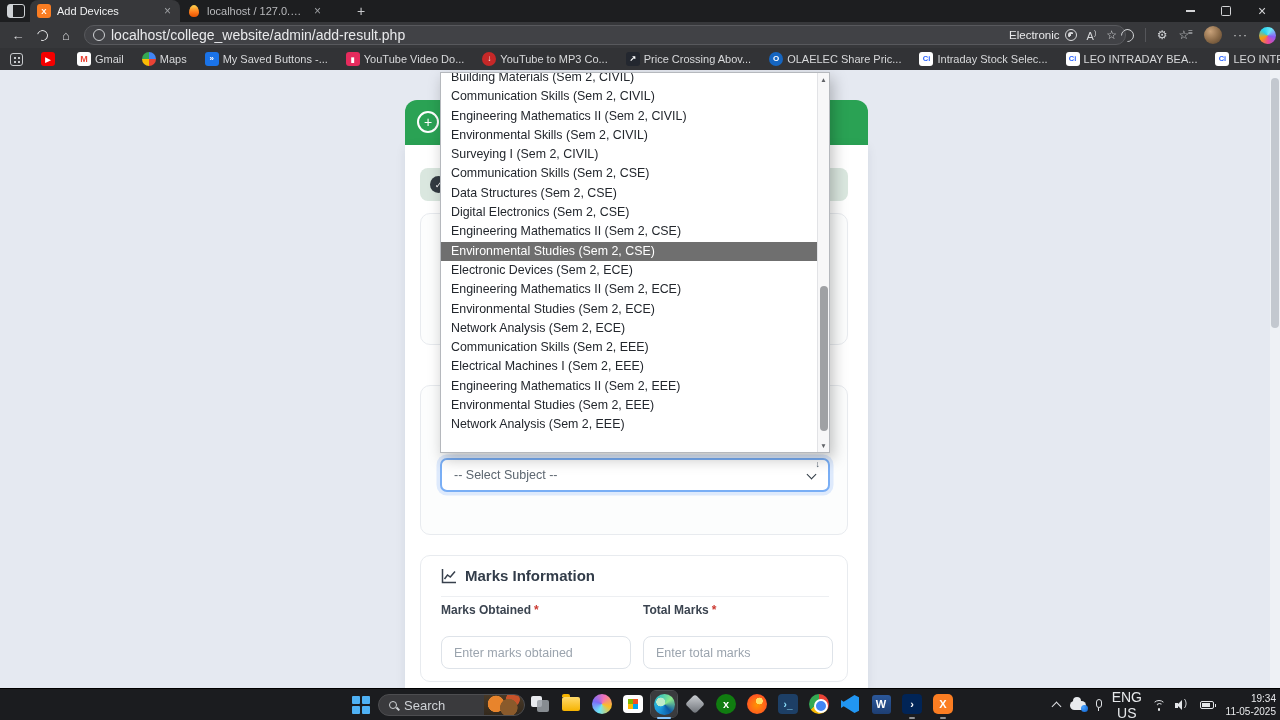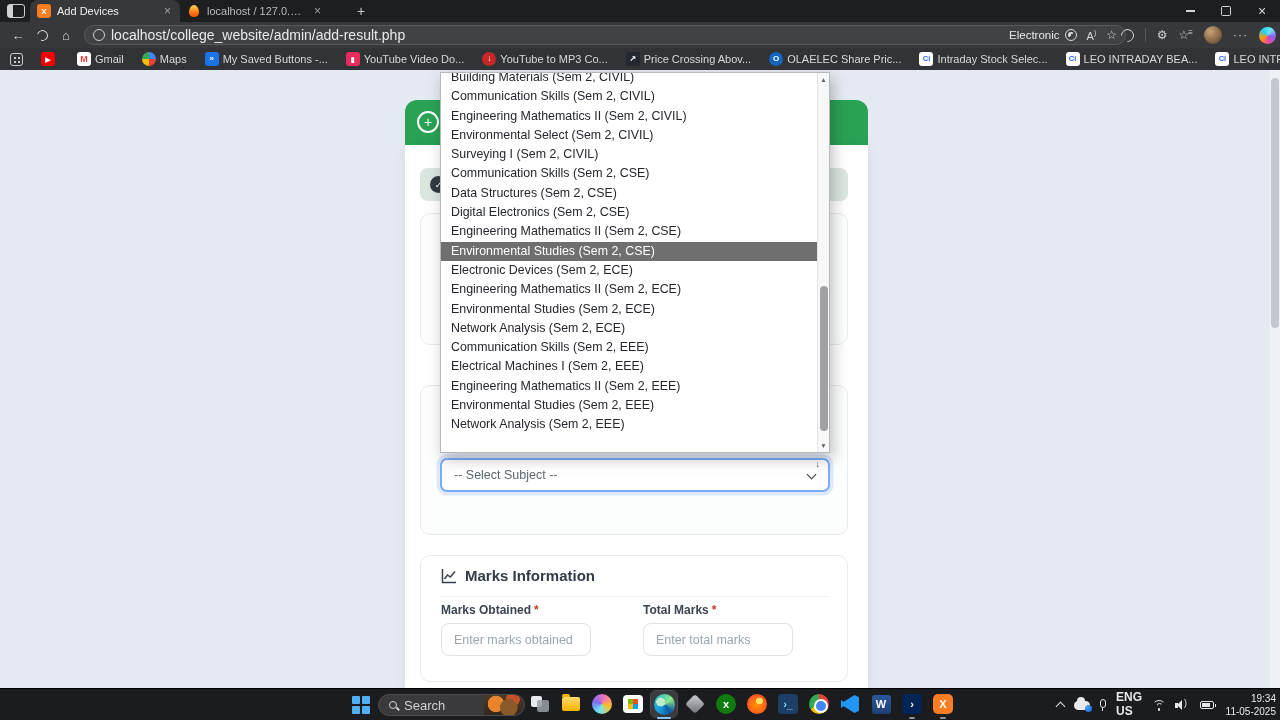--- a/index.html
+++ b/index.html
@@ -69,23 +69,23 @@
   #alert{position:absolute;left:420px;top:98px;width:428px;height:33px;background:#dae7df;border-radius:8px;display:flex;align-items:center;padding:0 10px}
   .alert-ic{width:17px;height:17px;border-radius:50%;background:#333b42;color:#fff;font-size:9px;display:flex;align-items:center;justify-content:center}
   .card{position:absolute;background:#fcfdfd;border:1px solid #e8ebef;border-radius:10px}
   #card1{left:420px;top:143px;width:428px;height:132px}
   #card2{left:420px;top:315px;width:428px;height:150px}
   #card3{left:420px;top:485px;width:428px;height:127px;background:#fff}
   .c3-head{position:absolute;left:20px;top:11px;display:flex;align-items:center;gap:8px;color:#323c49;font-size:15px;font-weight:700}
   .c3-div{position:absolute;left:20px;top:40px;width:388px;height:1px;background:#edeff2}
   #fields{position:absolute;left:20px;top:47px;display:flex;gap:12px}
   .field{width:190px}
-  .f-label{font-size:12px;font-weight:700;color:#3b4450;margin-bottom:6px}
+  .f-label{font-size:12px;font-weight:700;color:#3b4450;margin-bottom:19px}
   .f-star{color:#cc3b33;margin-left:3px;font-weight:700}
-  .f-input{width:150px;height:33px;border:1px solid #dee3e9;border-radius:8px;background:#fff;padding:0 12px;font-size:12.5px;color:#333;font-family:"Liberation Sans",sans-serif;outline:none}
+  .f-input{width:190px;height:33px;border:1px solid #dee3e9;border-radius:8px;background:#fff;padding:0 12px;font-size:12.5px;color:#333;font-family:"Liberation Sans",sans-serif;outline:none}
   .f-input::placeholder{color:#9ba4ae}
 
   #subject-select{position:absolute;left:440px;top:388px;width:390px;height:34px;background:#fff;border:2px solid #79aef5;border-radius:7px;box-shadow:0 0 0 3.5px rgba(90,150,250,.18)}
   #sel-text{position:absolute;left:12px;top:0;line-height:30px;font-size:12.5px;color:#5c6670}
   #sel-chev{position:absolute;right:13px;top:11px;width:7px;height:7px;border-right:1.6px solid #2f3a44;border-bottom:1.6px solid #2f3a44;transform:rotate(45deg)}
   #sel-darr{position:absolute;right:8px;top:-1px;font-size:9px;color:#3a4a5a}
 
   #dropdown{position:absolute;left:440px;top:2px;width:390px;height:381px;background:#fff;border:1px solid #b5b8bd;box-shadow:3px 6px 14px rgba(0,0,0,.25);z-index:10;overflow:hidden}
   #dd-list{position:absolute;left:0;top:-5px;right:12px}
   .dd-item{height:19.3px;line-height:19.3px;padding-left:10px;font-size:12.4px;color:#23272d;white-space:nowrap;overflow:hidden}
@@ -141,21 +141,21 @@
   .fv-xampp{background:#fb7d22}.fv-xampp::before{content:"X";color:#fff;font-size:8px;font-weight:800}
   .fv-phpmyadmin-flame::before{content:"";width:10px;height:12px;background:linear-gradient(#ffd54f,#ff7a1a 60%,#e65100);border-radius:50% 50% 45% 45%/65% 65% 35% 35%}
 
   #tray{position:absolute;right:4px;top:0;height:32px;display:flex;align-items:center;gap:10px}
   .tr-chevron{width:7px;height:7px;border-left:1.5px solid #dfe1e4;border-top:1.5px solid #dfe1e4;transform:rotate(45deg);margin-top:3px}
   .tr-cloud{width:16px;height:9px;background:#e8eaed;border-radius:5px;position:relative}
   .tr-cloud::before{content:"";position:absolute;left:3px;top:-4px;width:8px;height:8px;background:#e8eaed;border-radius:50%}
   .tr-cloud::after{content:"";position:absolute;right:-2px;bottom:-2px;width:7px;height:7px;border-radius:50%;background:radial-gradient(circle at 30% 30%,#4aa3ff,#0b62d0)}
   .tr-mic{width:6px;height:9px;border:1.4px solid #dfe1e4;border-radius:3px;position:relative;margin-top:-3px}
   .tr-mic::after{content:"";position:absolute;left:1px;bottom:-4px;width:1.5px;height:3px;background:#dfe1e4}
-  .tr-lang{font-size:12px;line-height:1.15;color:#e6e8ea;font-weight:700}
+  .tr-lang{font-size:14px;line-height:1.15;text-align:center;color:#e6e8ea;font-weight:400}
   .tr-wifi{width:13px;height:11px;position:relative}
   .tr-wifi::before{content:"";position:absolute;left:0;top:0;width:12px;height:12px;border:1.5px solid #e4e6e9;border-radius:50%;clip-path:polygon(0 0,100% 0,50% 55%)}
   .tr-wifi::after{content:"";position:absolute;left:3.5px;top:3.5px;width:5px;height:5px;border:1.5px solid #e4e6e9;border-radius:50%;clip-path:polygon(-20% -20%,120% -20%,50% 60%)}
   .tr-wifi .dot{position:absolute;left:5.5px;bottom:0;width:2.5px;height:2.5px;background:#e4e6e9;border-radius:50%}
   .tr-vol{position:relative;width:15px;height:10px;color:#e4e6e9}
   .tr-vol::before{content:"";position:absolute;left:0;top:2.5px;width:3px;height:5px;background:#e4e6e9}
   .tr-vol::after{content:"";position:absolute;left:2px;top:0;border-top:5px solid transparent;border-bottom:5px solid transparent;border-right:5px solid #e4e6e9}
   .tr-vol .wave{position:absolute;left:9px;top:-2px;font-size:9px}
   .tr-bat{width:14px;height:8px;border:1.2px solid #e4e6e9;border-radius:2px;position:relative}
   .tr-bat::before{content:"";position:absolute;left:1px;top:1px;bottom:1px;width:8px;background:#e4e6e9}
@@ -298,21 +298,21 @@
 
   <div id="dropdown">
     <div id="dd-list">
 
         <div class="dd-item">Building Materials (Sem 2, CIVIL)</div>
 
         <div class="dd-item">Communication Skills (Sem 2, CIVIL)</div>
 
         <div class="dd-item">Engineering Mathematics II (Sem 2, CIVIL)</div>
 
-        <div class="dd-item">Environmental Select (Sem 2, CIVIL)</div>
+        <div class="dd-item">Environmental Skills (Sem 2, CIVIL)</div>
 
         <div class="dd-item">Surveying I (Sem 2, CIVIL)</div>
 
         <div class="dd-item">Communication Skills (Sem 2, CSE)</div>
 
         <div class="dd-item">Data Structures (Sem 2, CSE)</div>
 
         <div class="dd-item">Digital Electronics (Sem 2, CSE)</div>
 
         <div class="dd-item">Engineering Mathematics II (Sem 2, CSE)</div>

